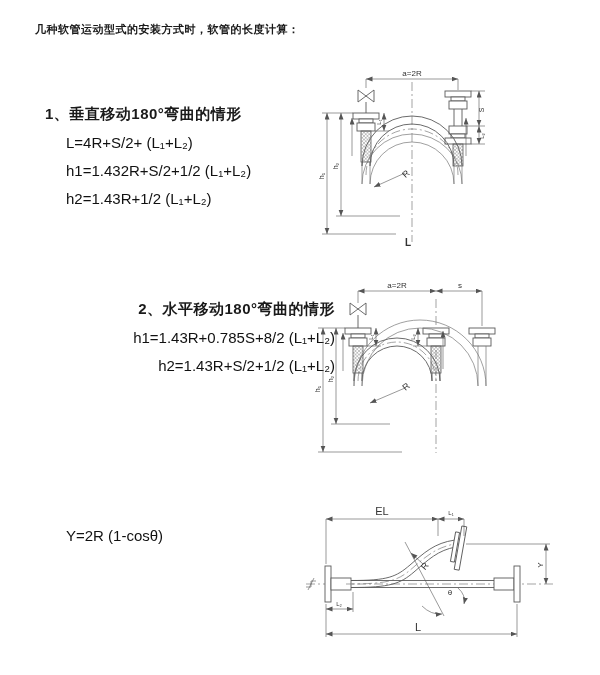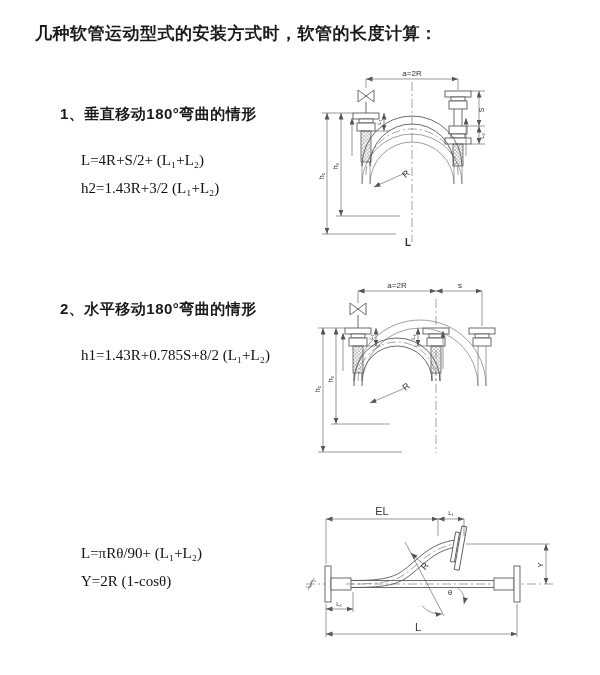--- a/index.html
+++ b/index.html
@@ -6,58 +6,59 @@
   body{
     width:600px;height:675px;
     background:#ffffff;
     font-family:"Liberation Sans",sans-serif;
     color:#1a1a1a;
     position:relative;
     overflow:hidden;
   }
   .page-title{
     position:absolute;left:35px;top:22px;
-    font-size:17px;font-weight:bold;letter-spacing:.5px;
+    font-size:11px;font-weight:bold;letter-spacing:.5px;
   }
-  .section{position:absolute;left:60px;width:290px;}
+  .section{position:absolute;left:45px;width:290px;}
   .sec-heading{font-size:15px;font-weight:bold;letter-spacing:.5px;white-space:nowrap;}
   .formula{font-size:15px;font-weight:normal;padding-left:21px;margin-top:0;
     line-height:28px;white-space:nowrap;color:#111;}
-  .formulas{margin-top:22px;font-family:Liberation Serif, serif;}
+  .formulas{margin-top:5px;}
   svg{position:absolute;}
   svg text{fill:#333;font-family:"Liberation Sans",sans-serif;}
   .dwg{stroke:#5a5a5a;stroke-width:.9;fill:none;}
   .dwg-thin{stroke:#777;stroke-width:.7;fill:none;}
   .dim{stroke:#555;stroke-width:.6;fill:none;}
   .cl{stroke:#666;stroke-width:.6;fill:none;stroke-dasharray:9 3 2 3;}
   .fit{stroke:#5a5a5a;stroke-width:.9;fill:#fff;}
 </style>
 </head>
 <body>
 
 <div class="page-title">几种软管运动型式的安装方式时，软管的长度计算：</div>
 
 <div class="section" style="top:105px;">
   <div class="sec-heading">1、垂直移动180°弯曲的情形</div>
   <div class="formulas">
     <div class="formula">L=4R+S/2+ (L₁+L₂)</div>
-    <div class="formula">h2=1.43R+3/2 (L₁+L₂)</div>
+    <div class="formula">h1=1.432R+S/2+1/2 (L₁+L₂)</div>
+    <div class="formula">h2=1.43R+1/2 (L₁+L₂)</div>
   </div>
 </div>
 
-<div class="section" style="top:300px;">
+<div class="section" style="top:300px;text-align:right;">
   <div class="sec-heading">2、水平移动180°弯曲的情形</div>
   <div class="formulas">
     <div class="formula">h1=1.43R+0.785S+8/2 (L₁+L₂)</div>
+    <div class="formula">h2=1.43R+S/2+1/2 (L₁+L₂)</div>
   </div>
 </div>
 
 <div class="section" style="top:517px;">
   <div class="formulas">
-    <div class="formula">L=πRθ/90+ (L₁+L₂)</div>
     <div class="formula">Y=2R (1-cosθ)</div>
   </div>
 </div>
 
 <svg width="280" height="198" viewBox="0 0 280 198" style="left:308px;top:66px;">
   <defs>
     <marker id="arr1" markerWidth="8" markerHeight="6" refX="6.5" refY="2.5" orient="auto-start-reverse" markerUnits="userSpaceOnUse">
       <path d="M0,0 L6.5,2.5 L0,5 z" fill="#555"></path>
     </marker>
     <pattern id="braid1" width="3.5" height="3.5" patternUnits="userSpaceOnUse">

